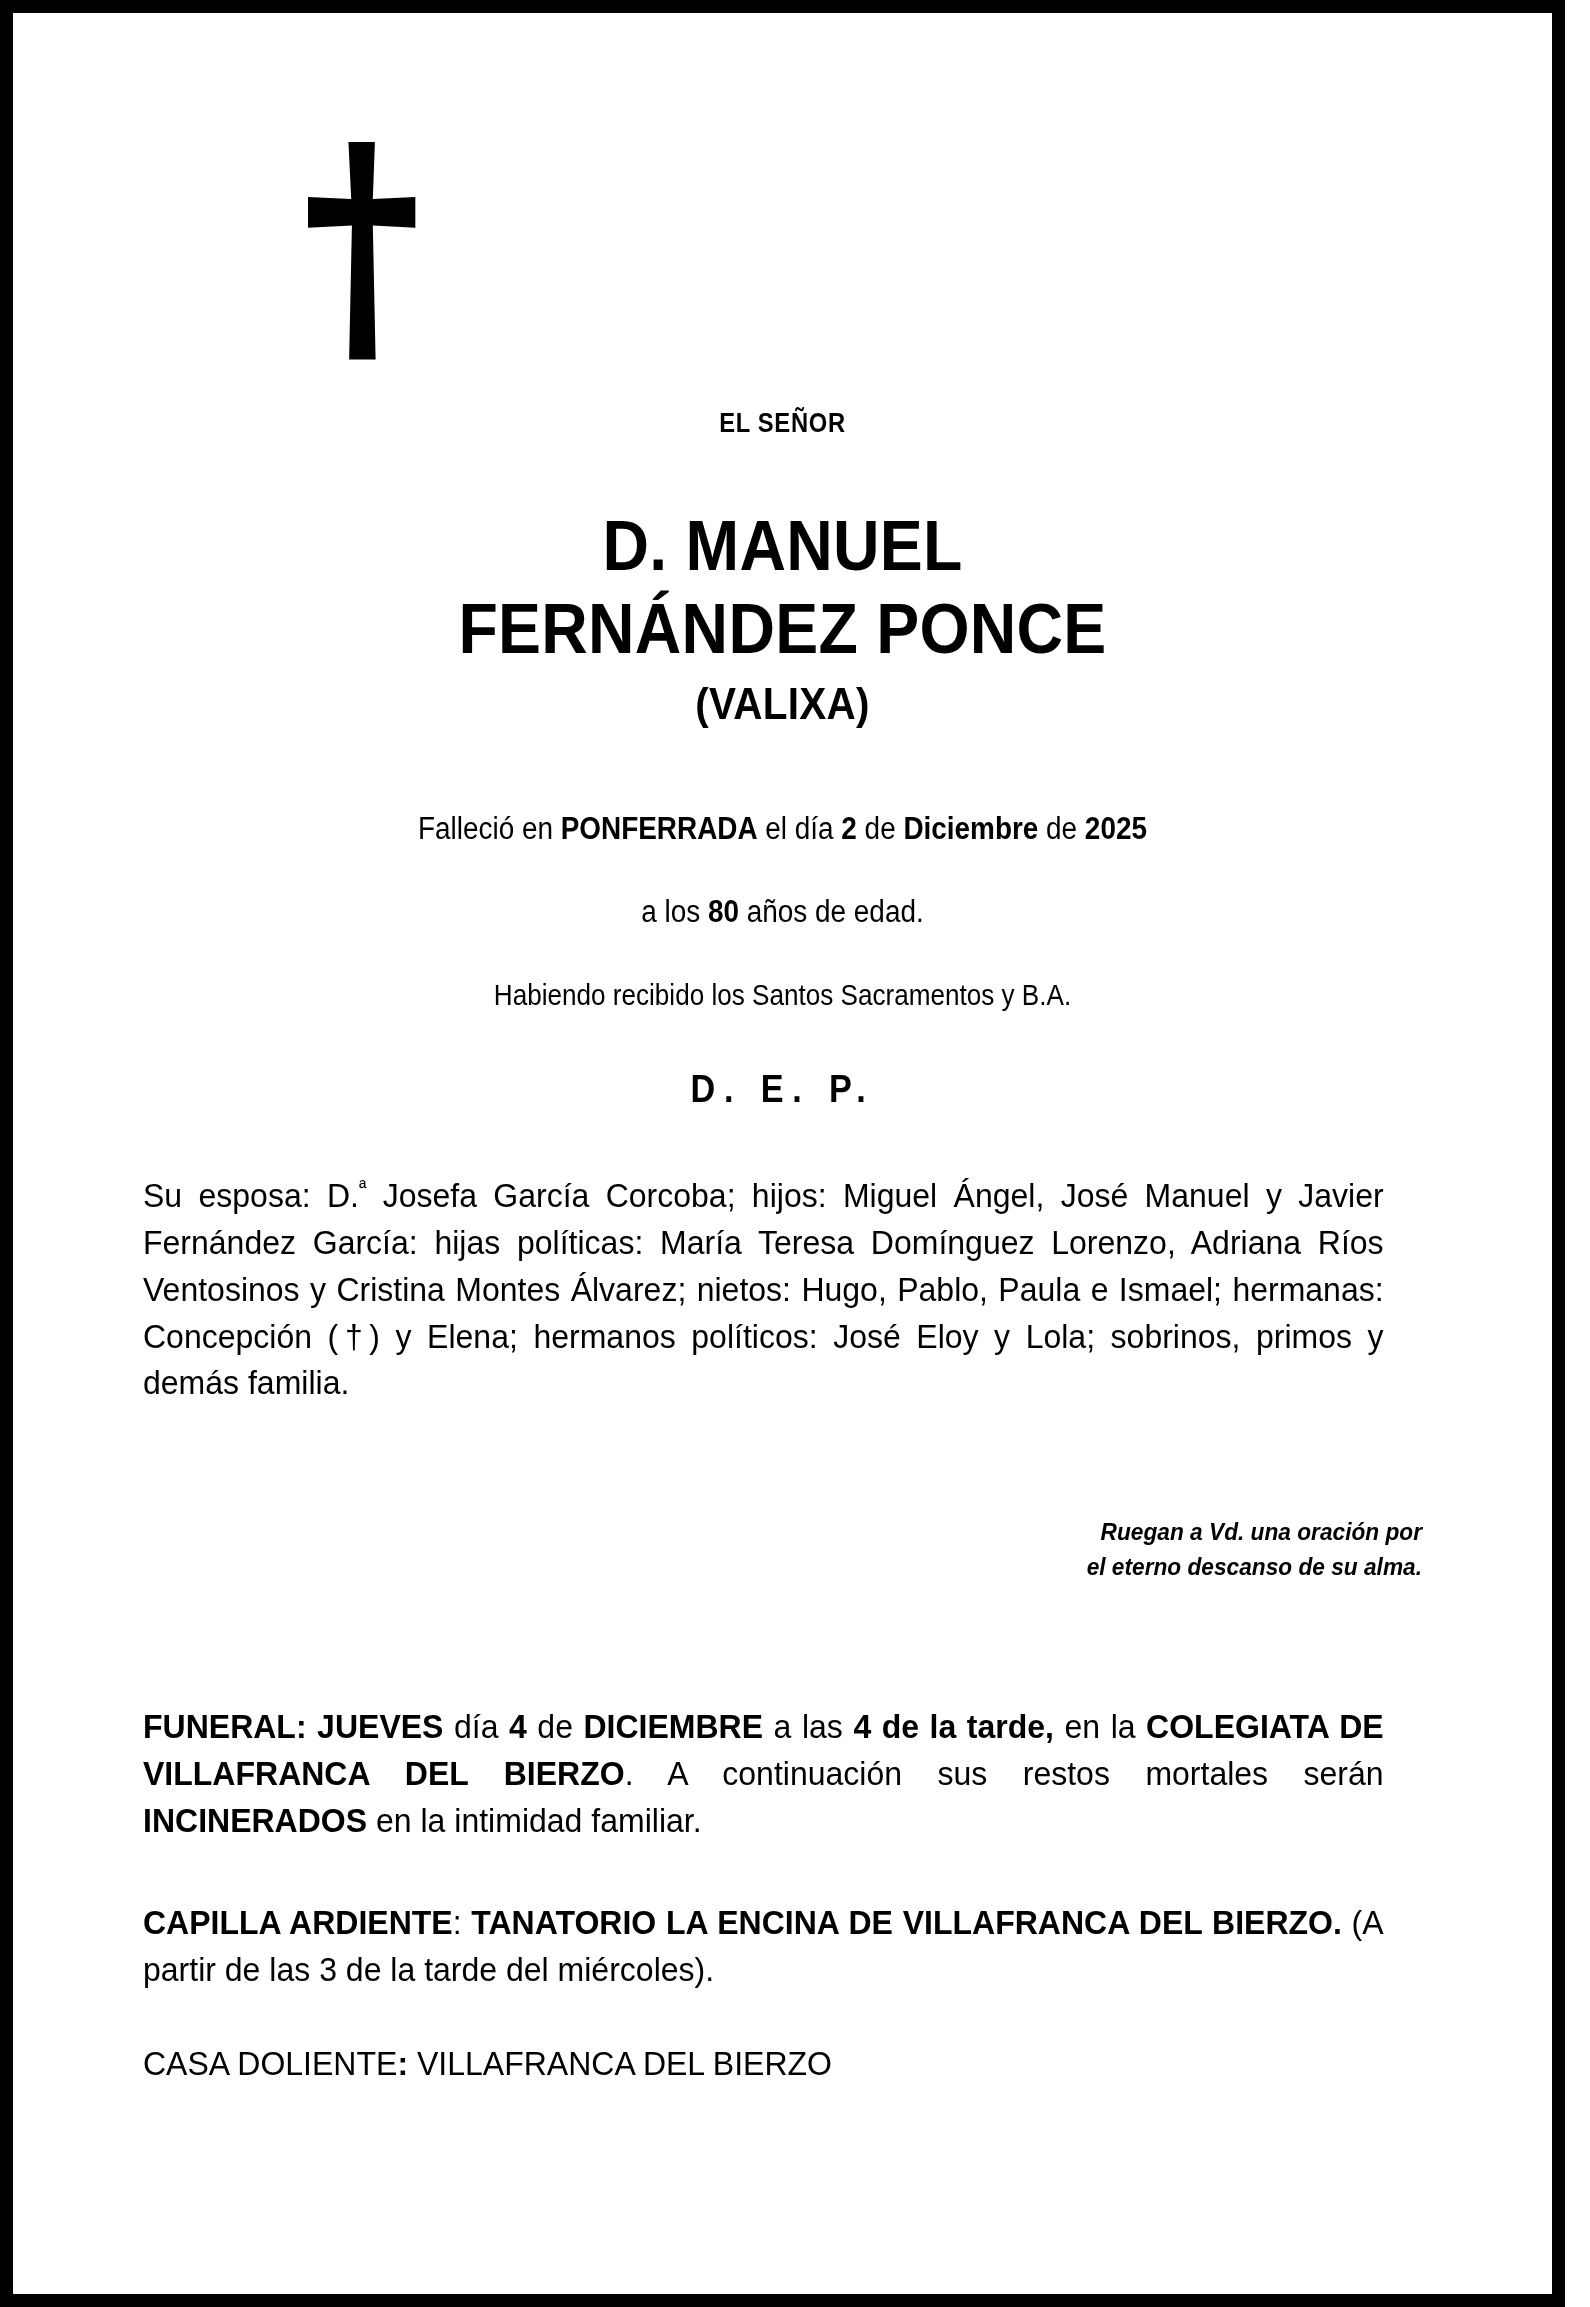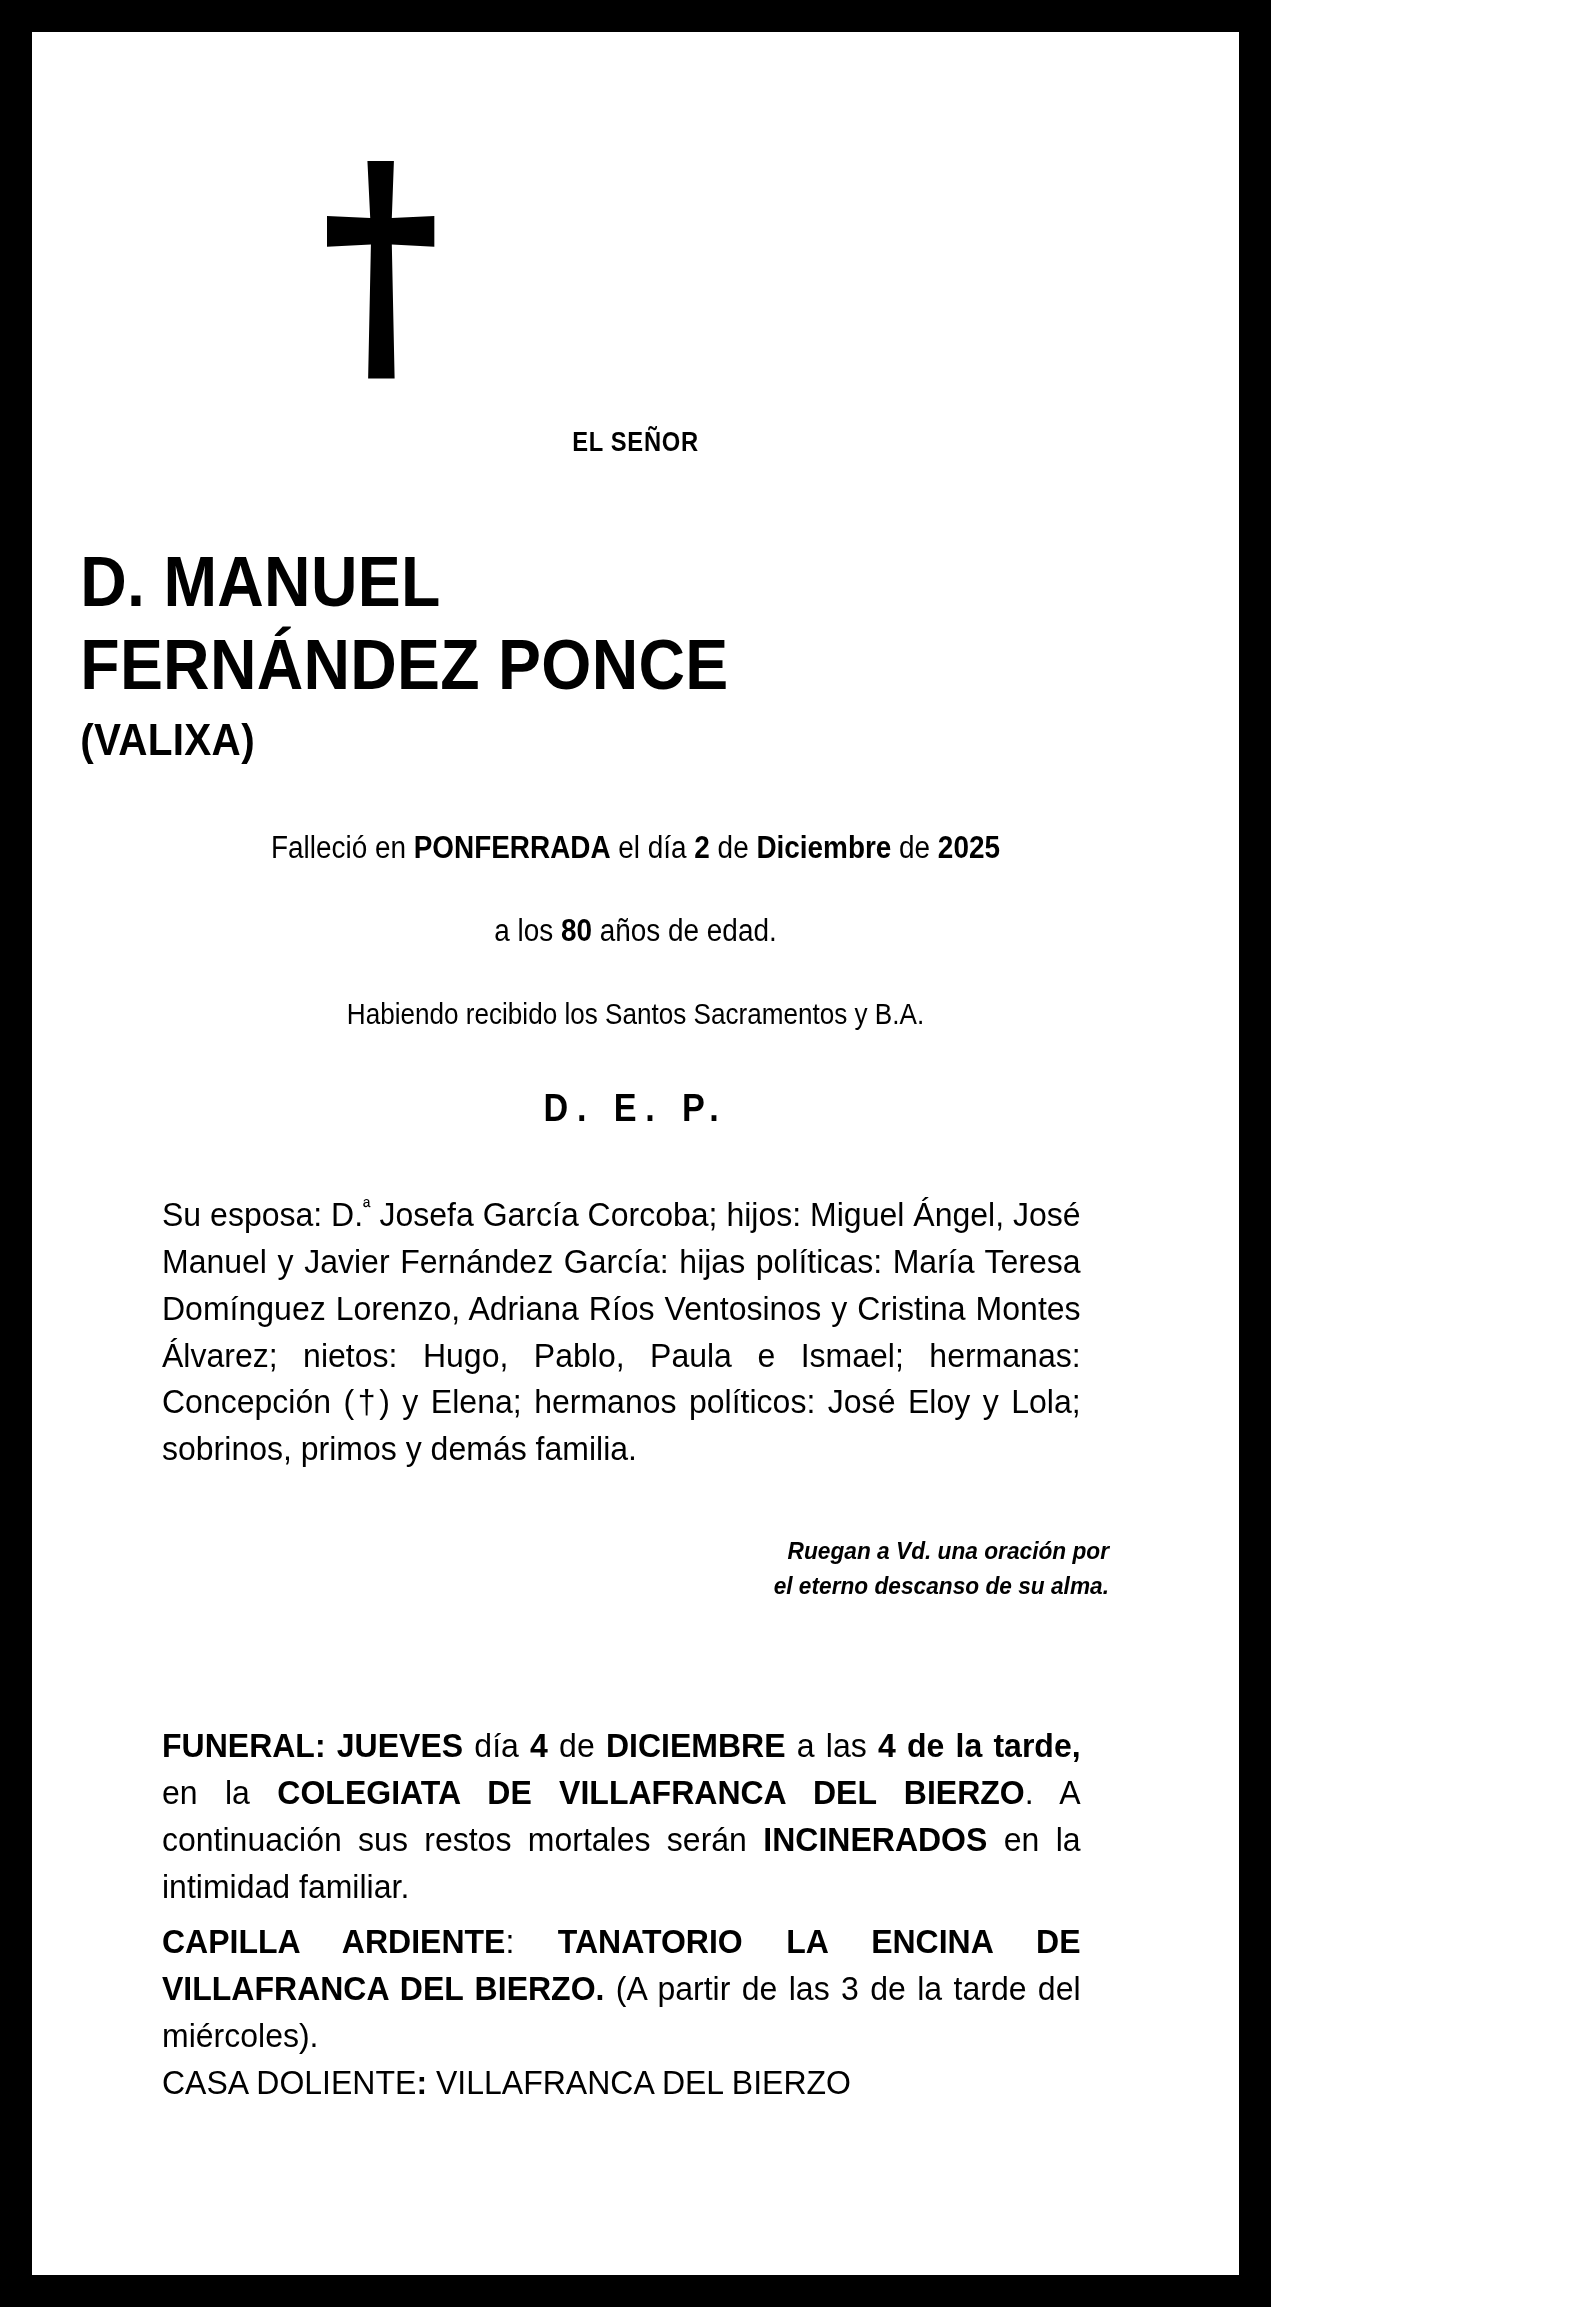--- a/index.html
+++ b/index.html
@@ -9,25 +9,25 @@
   }
 
   body {
     font-family: "Liberation Sans", sans-serif;
     color: #000000;
   }
 
   
   #esquela {
     position: relative;
-    width: 1271px;
+    width: 1565px;
     height: 2307px;
     box-sizing: border-box;
     background: #000000;
-    padding: 32px;
+    padding: 13px;
     overflow: hidden;
   }
 
   #sheet {
     position: relative;
     width: 100%;
     height: 100%;
     box-sizing: border-box;
     background: #ffffff;
     overflow: hidden;
@@ -50,21 +50,22 @@
     text-align: center;
     font-weight: bold;
     font-size: 27px;
     letter-spacing: 0.8px;
     transform: scaleX(0.88);
   }
 
   .name-block {
     position: absolute;
     left: 0; right: 0;
-    top: 509px;
+    top: 492px;
+    text-align: center;
   }
   .name-line {
     font-weight: bold;
     font-size: 70px;
     line-height: 1.18;
     letter-spacing: 0.3px;
     transform: scaleX(0.92);
   }
   .alias-line {
     font-weight: bold;

